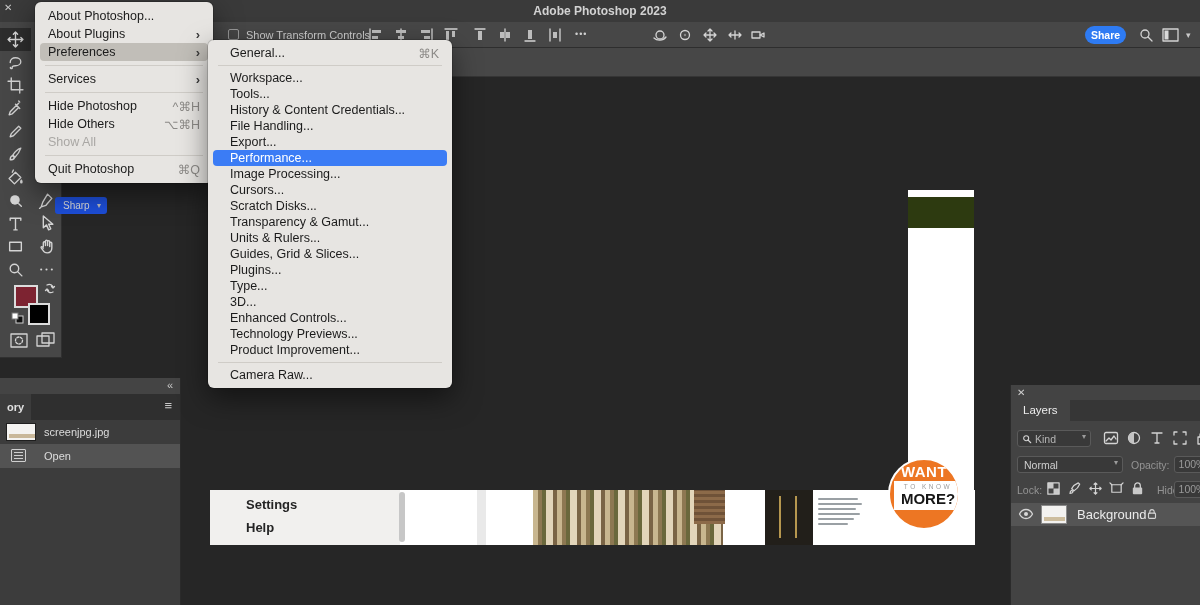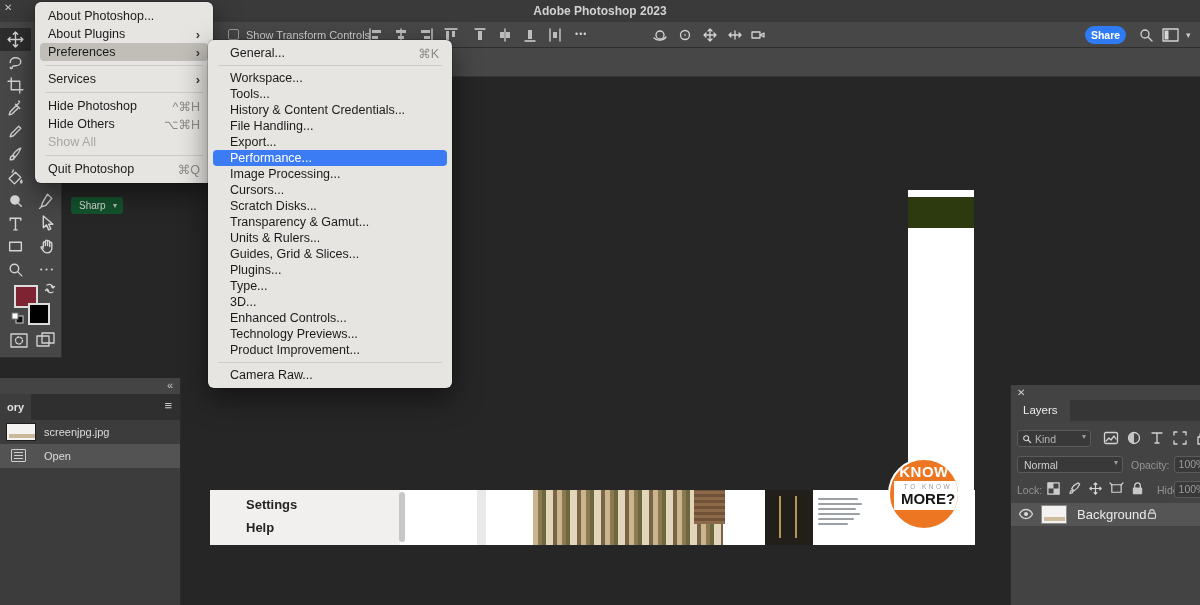--- a/index.html
+++ b/index.html
@@ -34,21 +34,21 @@
   .tool { width:31px; height:23px; display:flex; align-items:center; justify-content:center; }
   .tool.sel { background:#2d2d2d; }
   .ico { stroke:#d4d4d4; fill:none; stroke-width:1.3; stroke-linecap:round; stroke-linejoin:round; }
   .fgsw { left:14px; top:263px; width:24px; height:23px; background:#7d2331;
           border:2px solid #dcdcdc; }
   .bgsw { left:28px; top:281px; width:22px; height:22px; background:#000;
           border:2px solid #dcdcdc; }
   .miniswap,.miniswatch { color:#cfcfcf; font-size:9px; }
 
   
-  .sharp { left:71px; top:197px; width:52px; height:17px; background:#14532d;
+  .sharp { left:55px; top:197px; width:52px; height:17px; background:#1d4ed8;
            border-radius:3px; color:#d9d9d9; font-size:10px; line-height:17px;
            padding-left:8px; z-index:12; }
   .sharp .chev { position:absolute; right:6px; top:0; font-size:8px; color:#bdbdbd; }
 
   
   .rightcol { left:908px; top:190px; width:66px; height:355px; background:#ffffff; }
   .greenband { left:908px; top:197px; width:66px; height:31px; background:#2d3a10; }
   .docstrip { left:210px; top:490px; width:765px; height:55px; background:#ffffff; }
   .settingsblk { left:0; top:0; width:190px; height:55px; background:#f1f0ee;
                  color:#242424; font-size:13px; font-weight:bold; }
@@ -234,21 +234,21 @@
     <i style="width:40px"></i>
       <i style="width:44px"></i>
       <i style="width:38px"></i>
       <i style="width:42px"></i>
       <i style="width:36px"></i>
       <i style="width:30px"></i>
   </div>
 </div>
 
 <div class="abs badge">
-  <div class="top">KNOW</div>
+  <div class="top">WANT</div>
   <div class="band">
     <div class="toknow">TO KNOW</div>
     <div class="more">MORE?</div>
   </div>
 </div>
 
 <span class="abs tbx" style="z-index:11">✕</span>
 <div class="abs toolbar">
 
   <div class="abs tool sel" style="left:0;top:6px">

